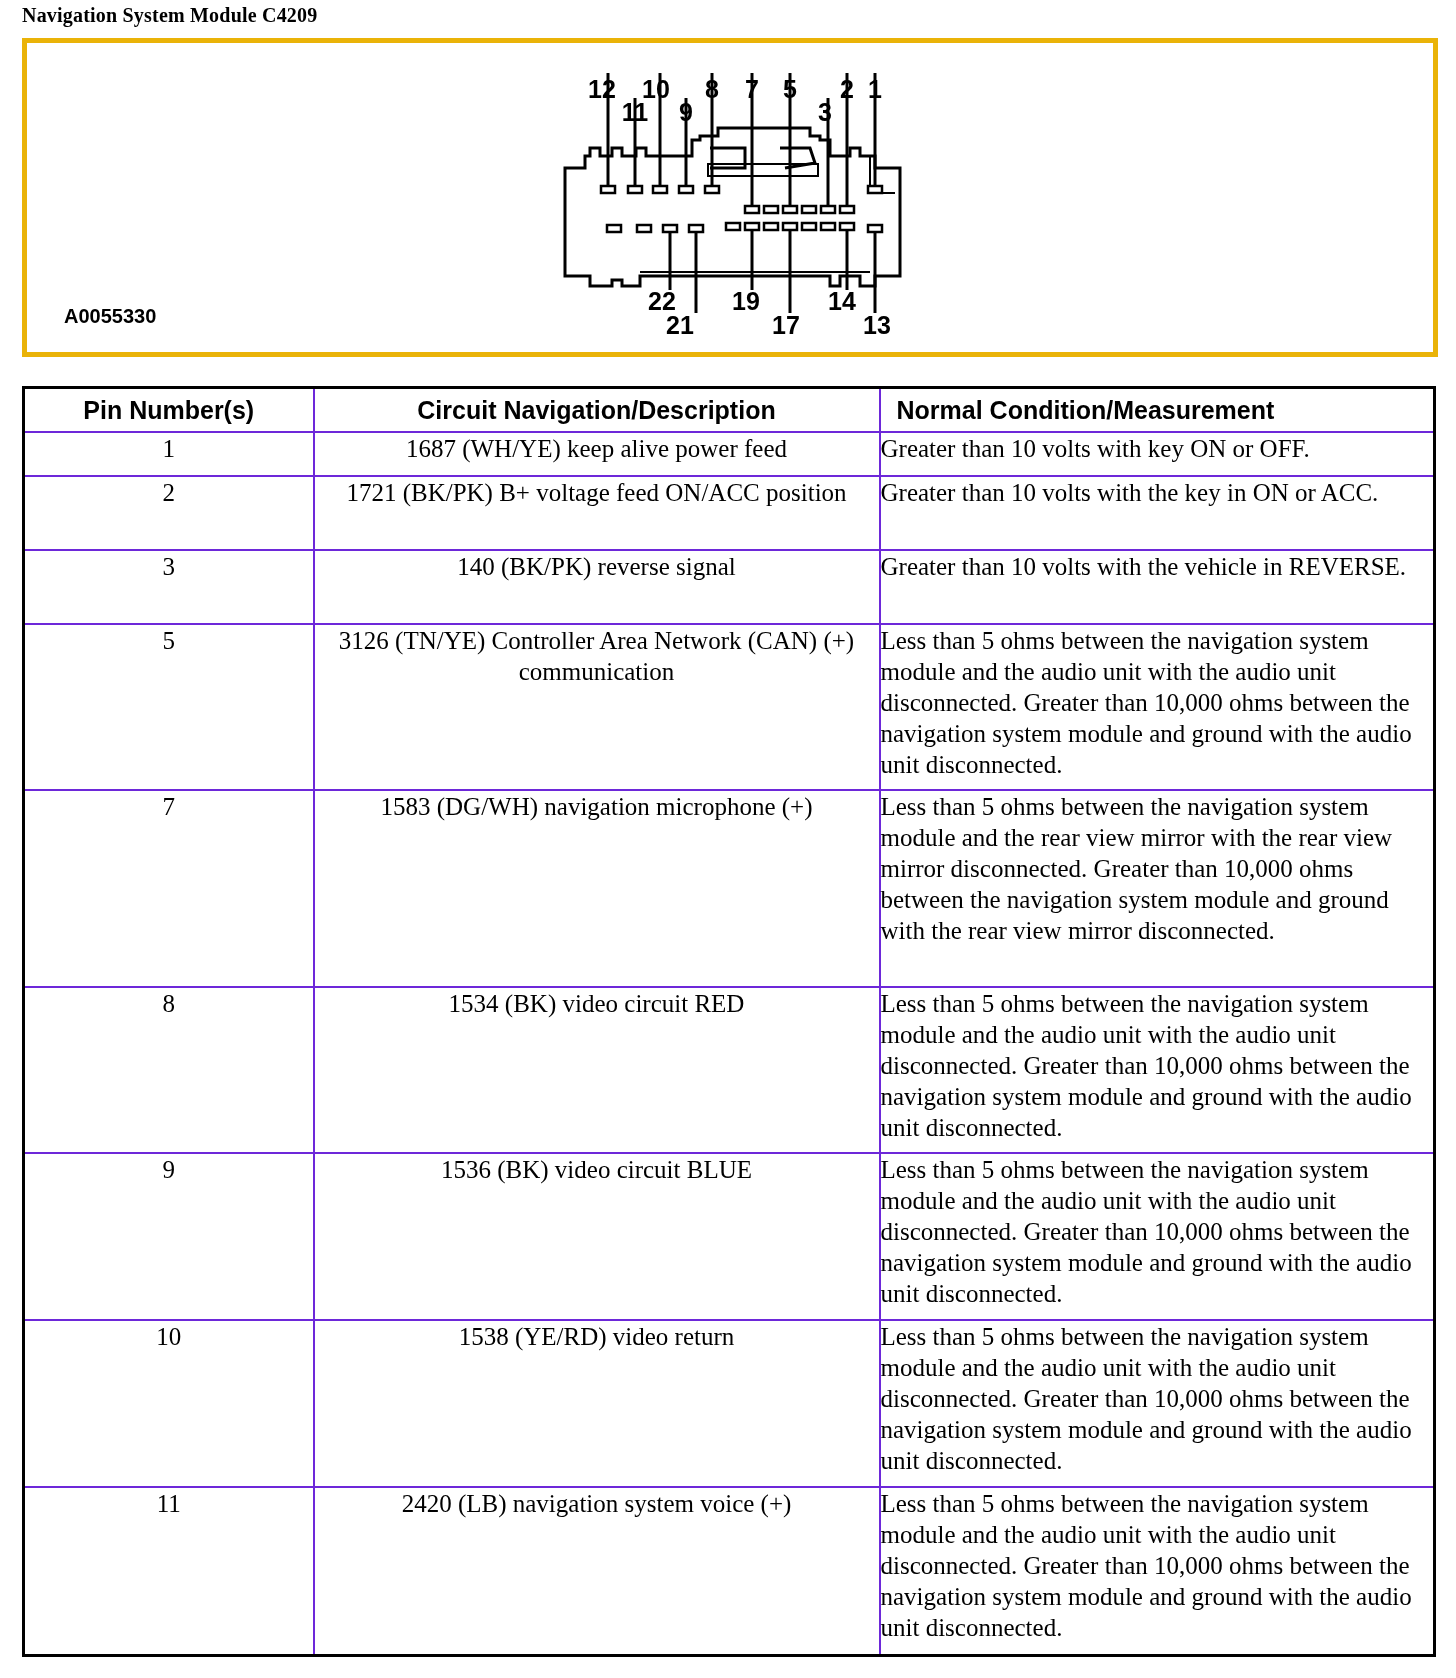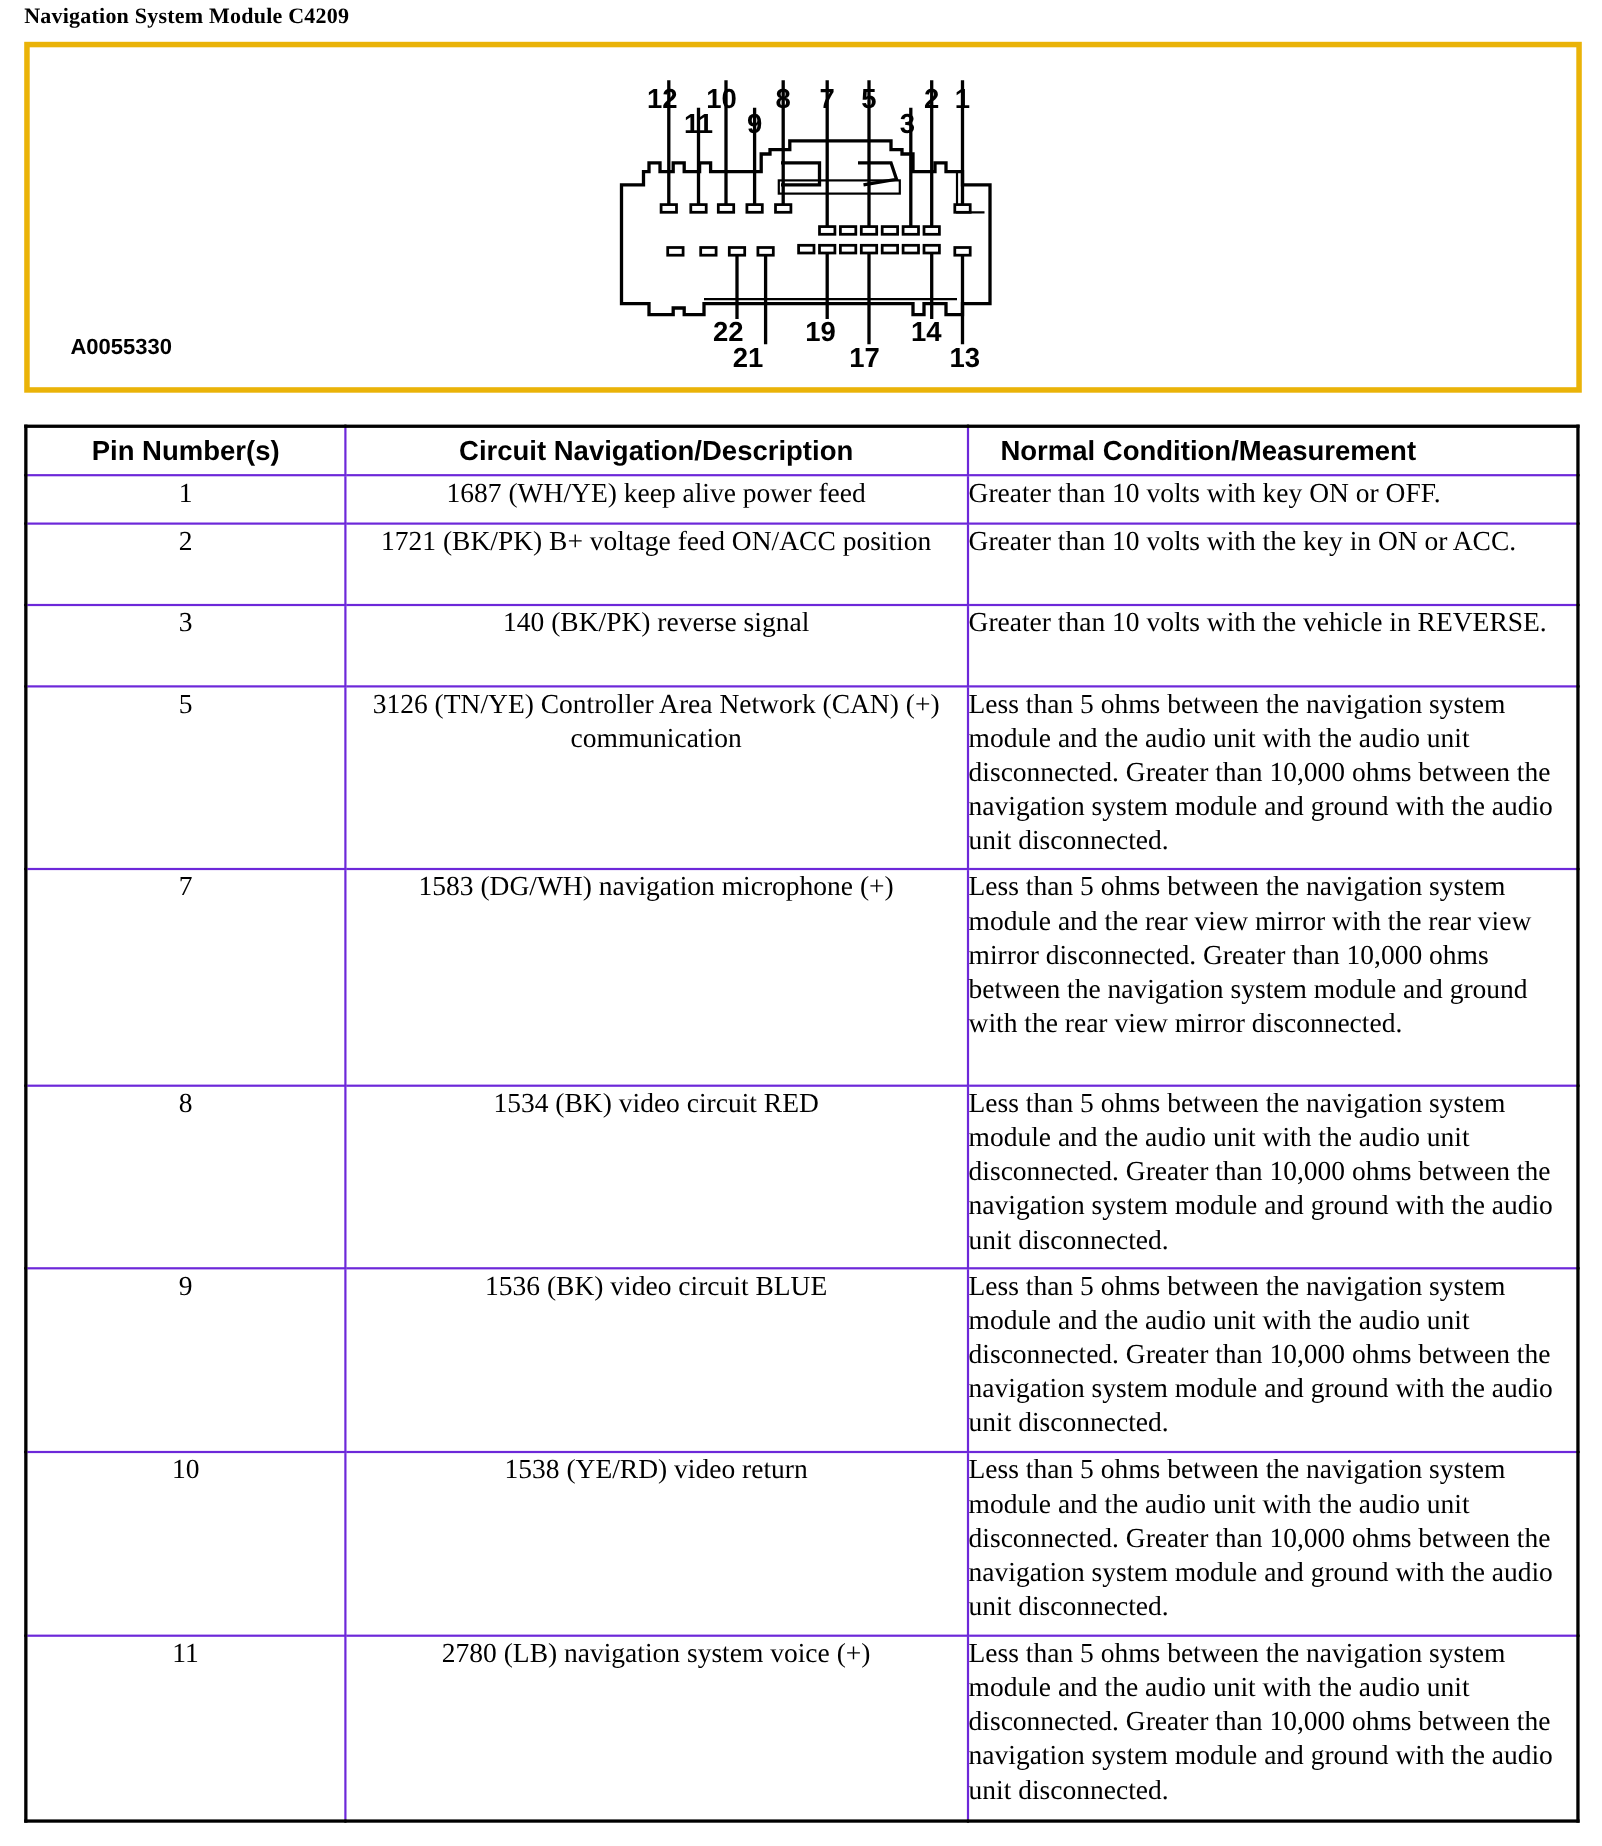--- a/index.html
+++ b/index.html
@@ -24,21 +24,21 @@
     border-collapse: collapse; table-layout: fixed;
     border: 3px solid #000;
   }
   table.pin-table th, table.pin-table td {
     border: 2px solid #6d28d9; vertical-align: top; padding: 0;
   }
   table.pin-table th {
     font-family: "Liberation Sans", sans-serif; font-weight: bold; font-size: 25px;
     height: 42px; vertical-align: middle;
   }
-  table.pin-table th.c3 { text-align: left; padding-left: 29px; }
+  table.pin-table th.c3 { text-align: left; padding-left: 16px; }
   table.pin-table td {
     font-family: "Liberation Serif", serif; font-size: 25px; line-height: 31px;
   }
   td.pin { text-align: center; padding-top: 6px; }
   td.desc { text-align: center; padding: 6px 20px 0 20px; }
   td.cond { text-align: left; padding: 6px 12px 6px 16px; margin-left: 10px; }
 </style>
 </head>
 <body>
 
@@ -179,17 +179,17 @@
       <td class="desc">1536 (BK) video circuit BLUE</td>
       <td class="cond">Less than 5 ohms between the navigation system module and the audio unit with the audio unit disconnected. Greater than 10,000 ohms between the navigation system module and ground with the audio unit disconnected.</td>
     </tr>
     <tr style="height:167px">
       <td class="pin">10</td>
       <td class="desc">1538 (YE/RD) video return</td>
       <td class="cond">Less than 5 ohms between the navigation system module and the audio unit with the audio unit disconnected. Greater than 10,000 ohms between the navigation system module and ground with the audio unit disconnected.</td>
     </tr>
     <tr style="height:168px">
       <td class="pin">11</td>
-      <td class="desc">2780 (LB) navigation system voice (+)</td>
+      <td class="desc">2420 (LB) navigation system voice (+)</td>
       <td class="cond">Less than 5 ohms between the navigation system module and the audio unit with the audio unit disconnected. Greater than 10,000 ohms between the navigation system module and ground with the audio unit disconnected.</td>
     </tr>
   </tbody>
 </table>
 
 </body></html>

